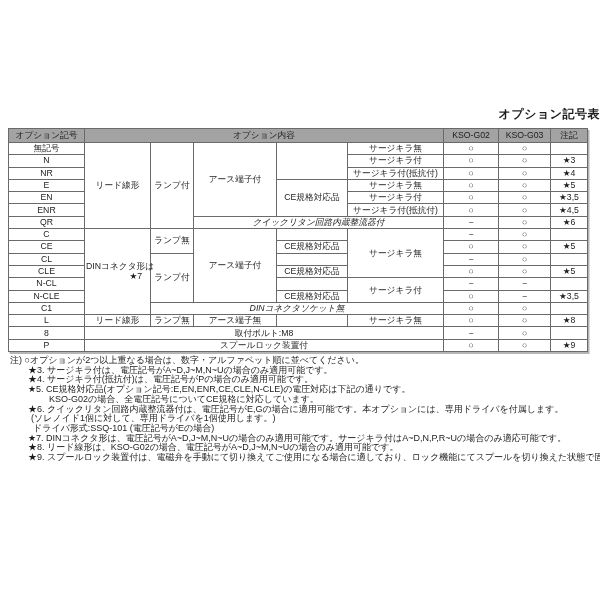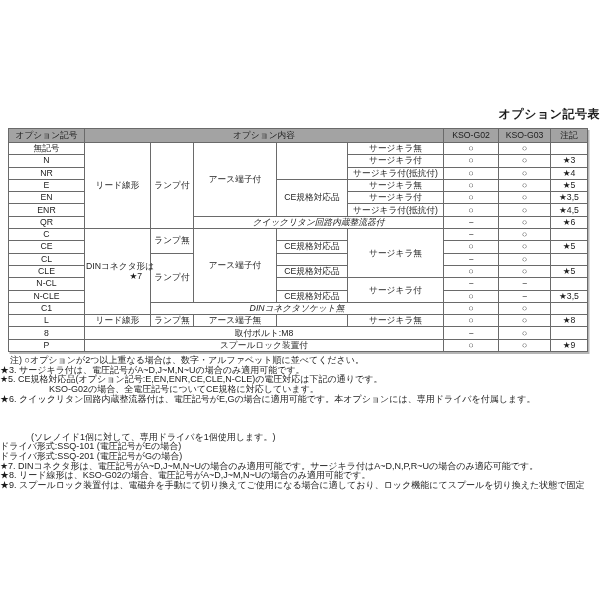--- a/index.html
+++ b/index.html
@@ -43,24 +43,24 @@
   }
   table.opt tr { height: 12.3px; }
   td.lft { text-align: left; padding-left: 3px; }
   td.note-cell { text-align: right; padding-right: 4px; }
   td.shift { padding-right: 70px; font-style: italic; }
   .star-right { text-align: right; padding-right: 7px; margin-top: 1px; }
   .mark { font-size: 9px; color: #333; }
   .notes { margin-top: 4px; font-size: 9px; line-height: 9.7px; }
   .note-line { white-space: nowrap; }
   .ind-note  { padding-left: 10px; }
-  .ind-star  { }
+  .ind-star  { padding-left: 28px; }
   .ind-deep  { padding-left: 49px; }
-  .ind-paren { padding-left: 31px; margin-top: 28px; }
-  .ind-mid   { }
+  .ind-paren { padding-left: 31px; }
+  .ind-mid   { padding-left: 33px; }
 </style>
 </head>
 <body>
 
 <div class="page">
 
   <div class="title">オプション記号表</div>
 
   <table class="opt">
     <colgroup>
@@ -236,24 +236,24 @@
       <td class="mark">○</td>
       <td class="mark">○</td>
       <td class="note-cell">★9</td>
     </tr>
   </tbody>
     </table>
 
   <div class="notes">
     <div class="note-line ind-note">注) ○オプションが2つ以上重なる場合は、数字・アルファベット順に並べてください。</div>
     <div class="note-line ind-star">★3. サージキラ付は、電圧記号がA~D,J~M,N~Uの場合のみ適用可能です。</div>
+    <div class="note-line ind-star">★4. サージキラ付(抵抗付)は、電圧記号がPの場合のみ適用可能です。</div>
     <div class="note-line ind-star">★5. CE規格対応品(オプション記号:E,EN,ENR,CE,CLE,N-CLE)の電圧対応は下記の通りです。</div>
     <div class="note-line ind-deep">KSO-G02の場合、全電圧記号についてCE規格に対応しています。</div>
     <div class="note-line ind-star">★6. クイックリタン回路内蔵整流器付は、電圧記号がE,Gの場合に適用可能です。本オプションには、専用ドライバを付属します。</div>
     <div class="note-line ind-paren">(ソレノイド1個に対して、専用ドライバを1個使用します。)</div>
     <div class="note-line ind-mid">ドライバ形式:SSQ-101 (電圧記号がEの場合)</div>
-    <div class="note-line ind-mid">ドライバ形式:SSQ-201 (電圧記号がGの場合)</div>
     <div class="note-line ind-star">★7. DINコネクタ形は、電圧記号がA~D,J~M,N~Uの場合のみ適用可能です。サージキラ付はA~D,N,P,R~Uの場合のみ適応可能です。</div>
     <div class="note-line ind-star">★8. リード線形は、KSO-G02の場合、電圧記号がA~D,J~M,N~Uの場合のみ適用可能です。</div>
     <div class="note-line ind-star">★9. スプールロック装置付は、電磁弁を手動にて切り換えてご使用になる場合に適しており、ロック機能にてスプールを切り換えた状態で固定</div>
   </div>
 
 </div>
 
 </body></html>

